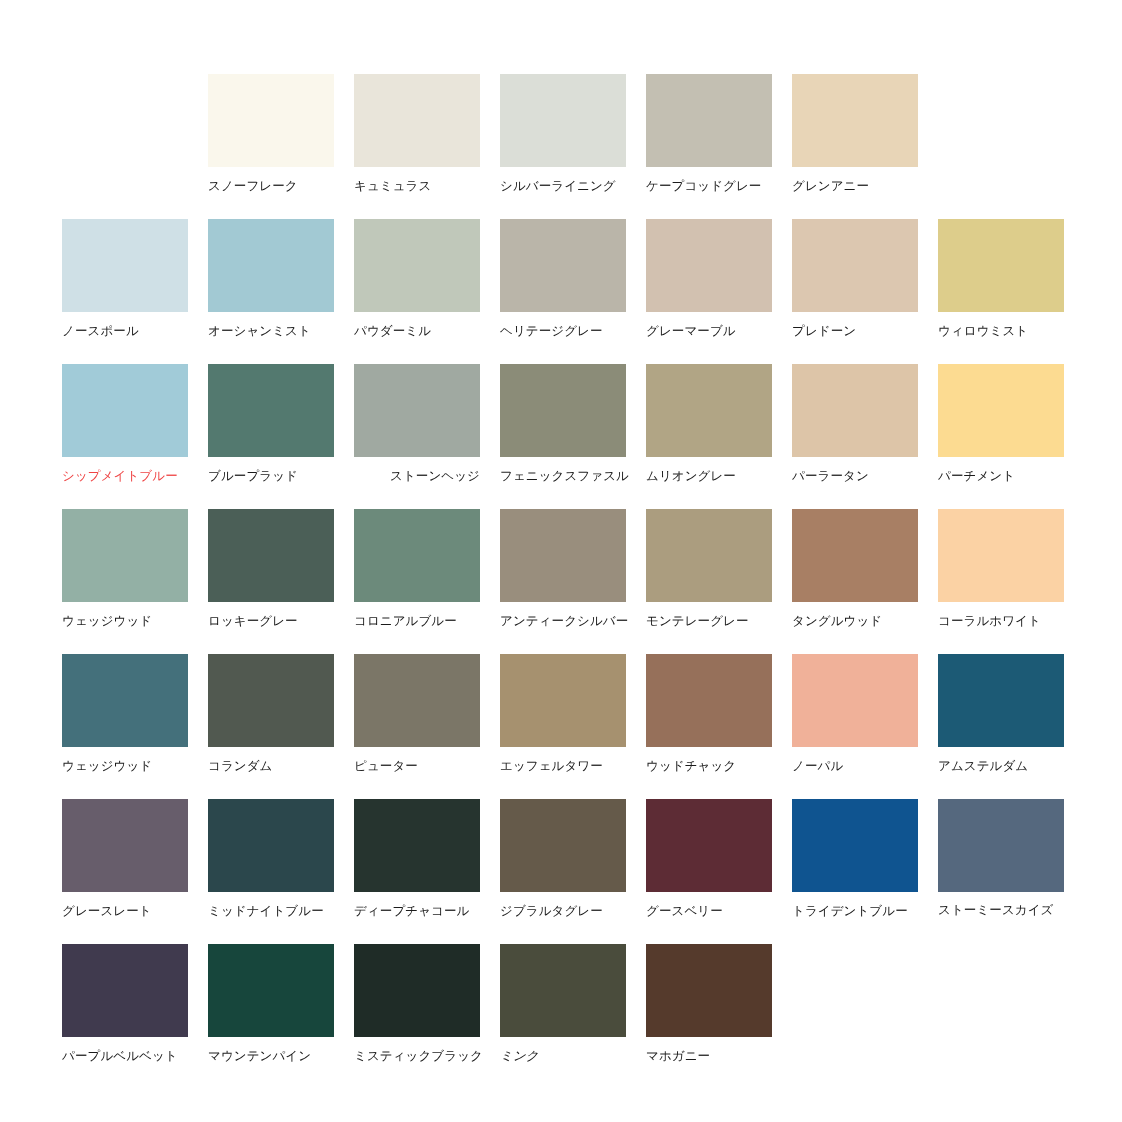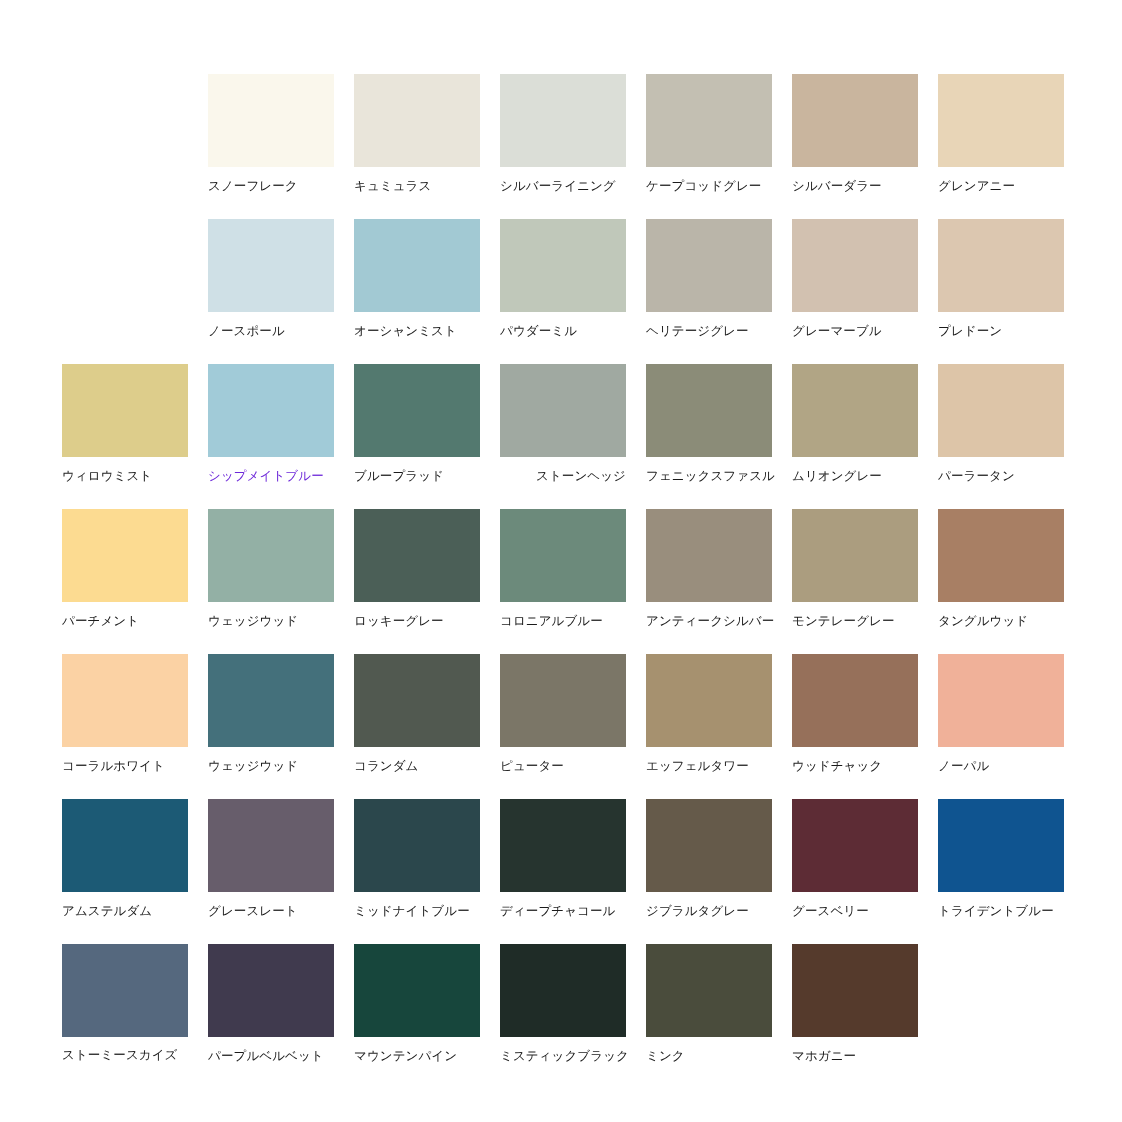--- a/index.html
+++ b/index.html
@@ -73,24 +73,20 @@
       </div>
       <div class="swatch-cell">
         <div class="swatch-chip" style="background-color: rgb(219, 222, 215);"></div>
         <span class="swatch-label" style="color: rgb(27, 27, 27);">シルバーライニング</span>
       </div>
       <div class="swatch-cell">
         <div class="swatch-chip" style="background-color: rgb(195, 191, 178);"></div>
         <span class="swatch-label" style="color: rgb(27, 27, 27);">ケープコッドグレー</span>
       </div>
       <div class="swatch-cell">
-        <div class="swatch-chip" style="background-color: rgb(201, 181, 158);"></div>
-        <span class="swatch-label" style="color: rgb(27, 27, 27);">シルバーダラー</span>
-      </div>
-      <div class="swatch-cell">
         <div class="swatch-chip" style="background-color: rgb(232, 213, 183);"></div>
         <span class="swatch-label" style="color: rgb(27, 27, 27);">グレンアニー</span>
       </div>
       <div class="swatch-cell empty"></div>
       <div class="swatch-cell">
         <div class="swatch-chip" style="background-color: rgb(207, 224, 230);"></div>
         <span class="swatch-label" style="color: rgb(27, 27, 27);">ノースポール</span>
       </div>
       <div class="swatch-cell">
         <div class="swatch-chip" style="background-color: rgb(162, 201, 211);"></div>
@@ -111,21 +107,21 @@
       <div class="swatch-cell">
         <div class="swatch-chip" style="background-color: rgb(220, 199, 176);"></div>
         <span class="swatch-label" style="color: rgb(27, 27, 27);">プレドーン</span>
       </div>
       <div class="swatch-cell">
         <div class="swatch-chip" style="background-color: rgb(221, 205, 139);"></div>
         <span class="swatch-label" style="color: rgb(27, 27, 27);">ウィロウミスト</span>
       </div>
       <div class="swatch-cell">
         <div class="swatch-chip" style="background-color: rgb(161, 203, 216);"></div>
-        <span class="swatch-label" style="color: #6d28d9;">シップメイトブルー</span>
+        <span class="swatch-label" style="color: #ef4444;">シップメイトブルー</span>
       </div>
       <div class="swatch-cell">
         <div class="swatch-chip" style="background-color: rgb(83, 121, 111);"></div>
         <span class="swatch-label" style="color: rgb(27, 27, 27);">ブループラッド</span>
       </div>
       <div class="swatch-cell">
         <div class="swatch-chip" style="background-color: rgb(160, 169, 161);"></div>
         <span class="swatch-label" style="color: rgb(27, 27, 27); text-align: right;">ストーンヘッジ</span>
       </div>
       <div class="swatch-cell">
@@ -235,20 +231,20 @@
       <div class="swatch-cell">
         <div class="swatch-chip" style="background-color: rgb(23, 70, 60);"></div>
         <span class="swatch-label" style="color: rgb(27, 27, 27);">マウンテンパイン</span>
       </div>
       <div class="swatch-cell">
         <div class="swatch-chip" style="background-color: rgb(31, 44, 39);"></div>
         <span class="swatch-label" style="color: rgb(27, 27, 27);">ミスティックブラック</span>
       </div>
       <div class="swatch-cell">
         <div class="swatch-chip" style="background-color: rgb(74, 76, 60);"></div>
-        <span class="swatch-label" style="color: rgb(27, 27, 27);">ミンク</span>
+        <span class="swatch-label" style="color: rgb(27, 27, 27); font-style: italic;">ミンク</span>
       </div>
       <div class="swatch-cell">
         <div class="swatch-chip" style="background-color: rgb(85, 58, 44);"></div>
         <span class="swatch-label" style="color: rgb(27, 27, 27);">マホガニー</span>
       </div>
     </div>
 </div>
 
 </body></html>

